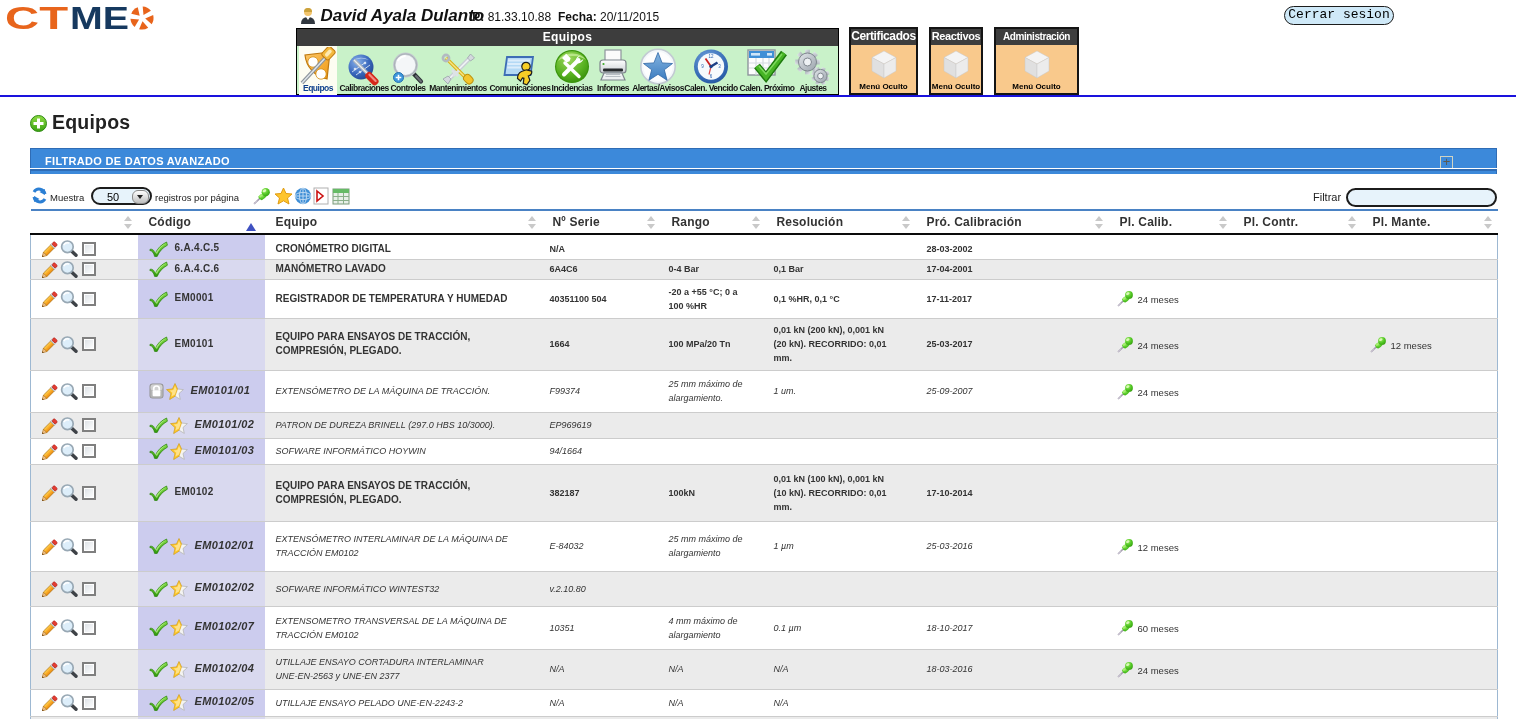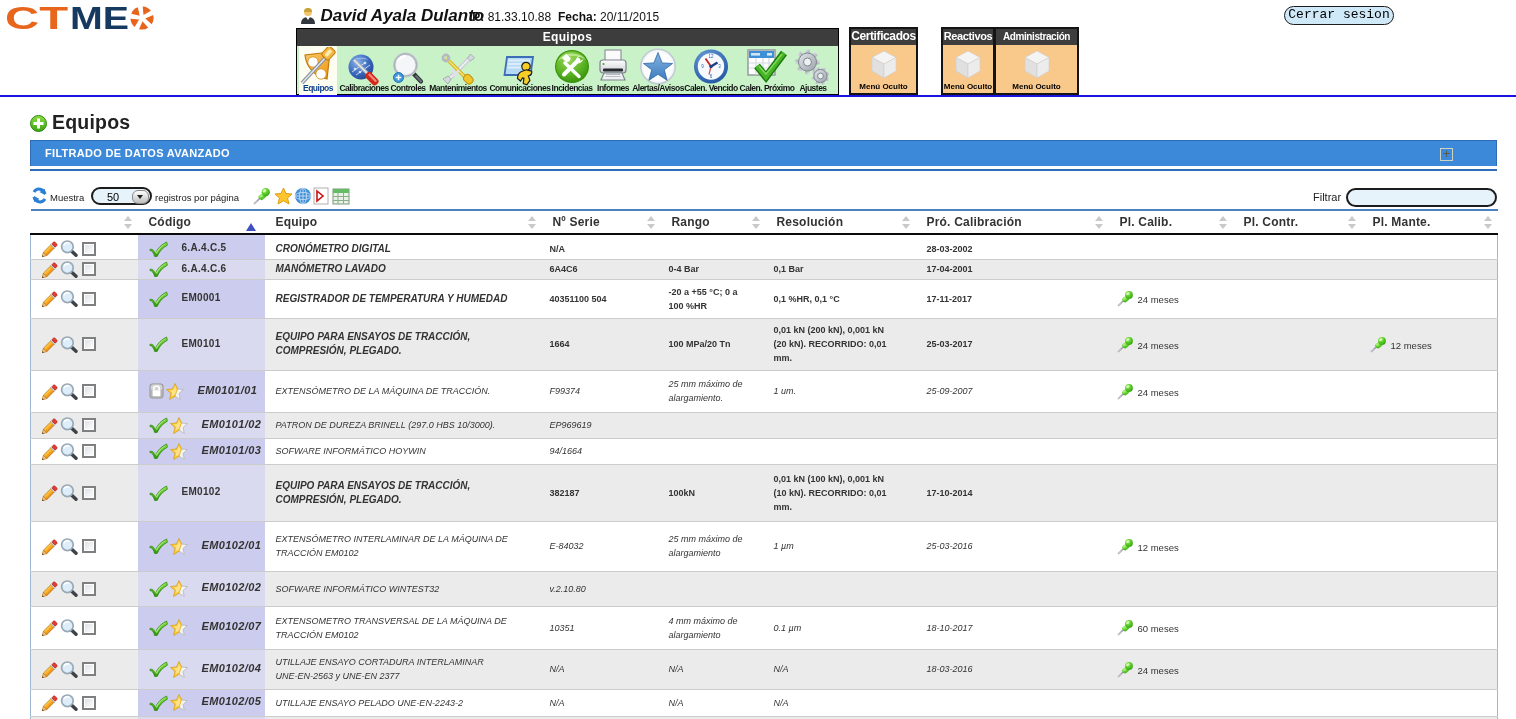--- a/index.html
+++ b/index.html
@@ -18,21 +18,21 @@
 .mitem svg{position:absolute;top:2px;left:50%;transform:translateX(-50%);}
 
 .rmenu{top:27px;box-sizing:border-box;border:2px solid #141414;height:68px;background:#f9c98c;text-align:center;}
 .rmenu .bar{height:16px;background:#3d3d3d;color:#fff;font-size:12px;font-weight:bold;line-height:15px;white-space:nowrap;letter-spacing:-0.4px;overflow:hidden;}
 .rmenu .mo{position:absolute;bottom:2px;width:100%;font-size:8px;font-weight:bold;color:#000;letter-spacing:0;white-space:nowrap;}
 .rmenu svg{margin-top:4px;}
 #blueline{left:0;top:95px;width:1516px;height:2px;background:#1a12dd;}
 
 #heading{left:52px;top:111px;font-size:19.5px;font-weight:bold;color:#222;letter-spacing:.2px;}
 #plusicon{left:30px;top:115px;}
-#filtbar{left:30px;top:140px;width:1467px;height:26px;box-sizing:border-box;background:#3c89da;border:1px solid #2f6cb5;border-bottom:none;}
+#filtbar{left:30px;top:148px;width:1467px;height:26px;box-sizing:border-box;background:#3c89da;border:1px solid #2f6cb5;border-bottom:none;}
 #filtbar .t{margin-left:14px;line-height:24px;color:#fff;font-size:11px;font-weight:bold;letter-spacing:.3px;}
 #filtbar2{left:30px;top:168px;width:1467px;height:1px;background:#fff;border-bottom:2px solid #2f6cb5;box-sizing:content-box;}
 #filtplus{position:absolute;right:43px;top:7px;width:11px;height:11px;border:1px solid #cfd3c3;color:#5a5a52;font-size:13px;line-height:10px;text-align:center;}
 #muestra{left:31px;top:186px;height:22px;font-size:11px;color:#222;width:400px;}
 #muestra .ric{position:absolute;}
 #muestra span{vertical-align:middle;}
 #selpill{position:absolute;left:60px;top:1px;width:61px;height:18px;box-sizing:border-box;border:2px solid #1c1c1c;border-radius:9px;background:#e7f3fb;}
 #selpill .v{position:absolute;left:14px;top:2px;font-size:11px;color:#000;}
 #selpill .btn{position:absolute;right:1px;top:1px;width:15px;height:12px;border:1px solid #8a8a8a;border-radius:6px;background:linear-gradient(#fefefe,#bfbfbf);}
 #selpill .btn:after{content:"";position:absolute;left:3.5px;top:4px;border:3.5px solid transparent;border-top:4.5px solid #222;}
@@ -44,28 +44,28 @@
 #tbl td{font-size:9px;color:#333;vertical-align:middle;padding:0 0 0 8px;border-bottom:1px solid #ccc;overflow:hidden;line-height:14px;white-space:nowrap;}
 #tbl td div{white-space:nowrap;}
 #tbl td.c1{padding-left:11px;border-left:1px solid #9db8d2;}
 #tbl td.last{border-right:1px solid #9db8d2;}
 #tbl tr.odd td{background:#fff;}
 #tbl tr.even td{background:#ebebeb;}
 #tbl tr.odd td.sort{background:#ccccee;}
 #tbl td.sort{padding-left:11px;}
 #tbl tr.even td.sort{background:#d9d9ef;}
 #tbl tr.pr td{font-weight:bold;}
-#tbl tr.pr td.eq{font-size:10px;font-style:italic;}
+#tbl tr.pr td.eq{font-size:10px;}
 #tbl tr.pr td.sort .code{font-size:10px;letter-spacing:.3px;}
 #tbl tr.ch td.sort .code{letter-spacing:.4px;}
 #tbl tr.ch td{font-style:italic;}
 #tbl tr.ch td.sort{font-size:11px;}
 #tbl tr.pr td.sort{font-size:10px;}
 tr.ch td .code{font-weight:bold;}
-td .code{margin-left:12px;}
+td .code{margin-left:5px;}
 #tbl tbody tr:first-child td{padding-top:4px;}
 .pin{white-space:nowrap;font-weight:normal;font-style:normal;font-size:9.5px;color:#333;}
 .pin svg{vertical-align:-4px;margin-right:4px;}
 .sarr{position:absolute;right:5px;top:5px;width:9px;height:13px;}
 .sarr:before{content:"";position:absolute;left:0;top:0;border-left:4.5px solid transparent;border-right:4.5px solid transparent;border-bottom:5.5px solid #c9c9c9;}
 .sarr:after{content:"";position:absolute;left:0;bottom:0;border-left:4.5px solid transparent;border-right:4.5px solid transparent;border-top:5.5px solid #c9c9c9;}
 .sasc{position:absolute;right:9px;top:7px;width:0;height:0;border:5.5px solid transparent;border-bottom:8px solid #3f51c1;}
 .cb{display:inline-block;width:14px;height:14px;box-sizing:border-box;border:2px solid #7f7f7f;background:#fff;vertical-align:middle;position:relative;margin-left:3px;}
 .cb:after{content:"";position:absolute;left:1px;top:1px;right:1px;bottom:1px;background:linear-gradient(135deg,#dfe3e7,#fbfcfd);}
 .ric{vertical-align:middle;margin-right:1px;}
@@ -365,21 +365,21 @@
   <div class="bar">Certificados</div>
   <svg width="30" height="30" viewBox="0 0 30 30">
       <g stroke="#c8c8c8" stroke-width=".5">
         <path d="M15,2 L27,8.5 L15,15 L3,8.5 Z" fill="#f4f4f4"></path>
         <path d="M3,8.5 L15,15 L15,29 L3,22 Z" fill="#e0e0e0"></path>
         <path d="M27,8.5 L15,15 L15,29 L27,22 Z" fill="#ececec"></path>
       </g>
     </svg>
   <div class="mo">Menú Oculto</div>
 </div>
-<div class="rmenu abs" style="left:929px;width:54px;margin-left:12px;">
+<div class="rmenu abs" style="left:929px;width:54px;">
   <div class="bar" style="font-size:11px">Reactivos</div>
   <svg width="30" height="30" viewBox="0 0 30 30">
       <g stroke="#c8c8c8" stroke-width=".5">
         <path d="M15,2 L27,8.5 L15,15 L3,8.5 Z" fill="#f4f4f4"></path>
         <path d="M3,8.5 L15,15 L15,29 L3,22 Z" fill="#e0e0e0"></path>
         <path d="M27,8.5 L15,15 L15,29 L27,22 Z" fill="#ececec"></path>
       </g>
     </svg>
   <div class="mo">Menú Oculto</div>
 </div>

